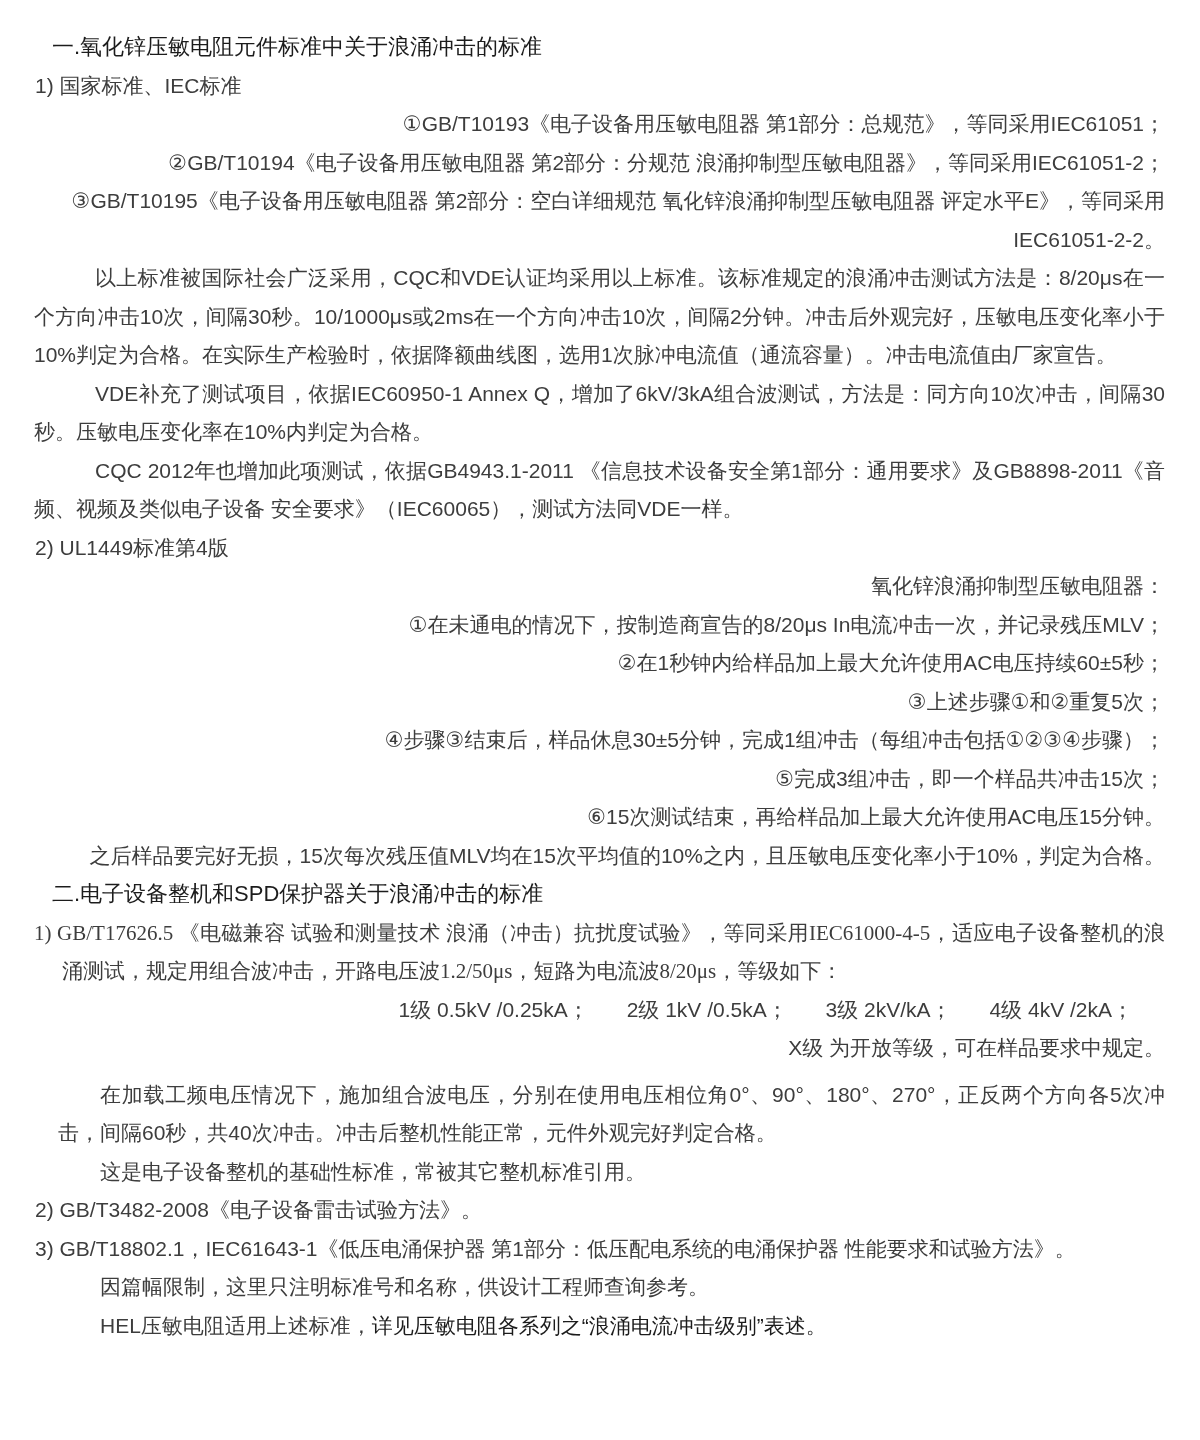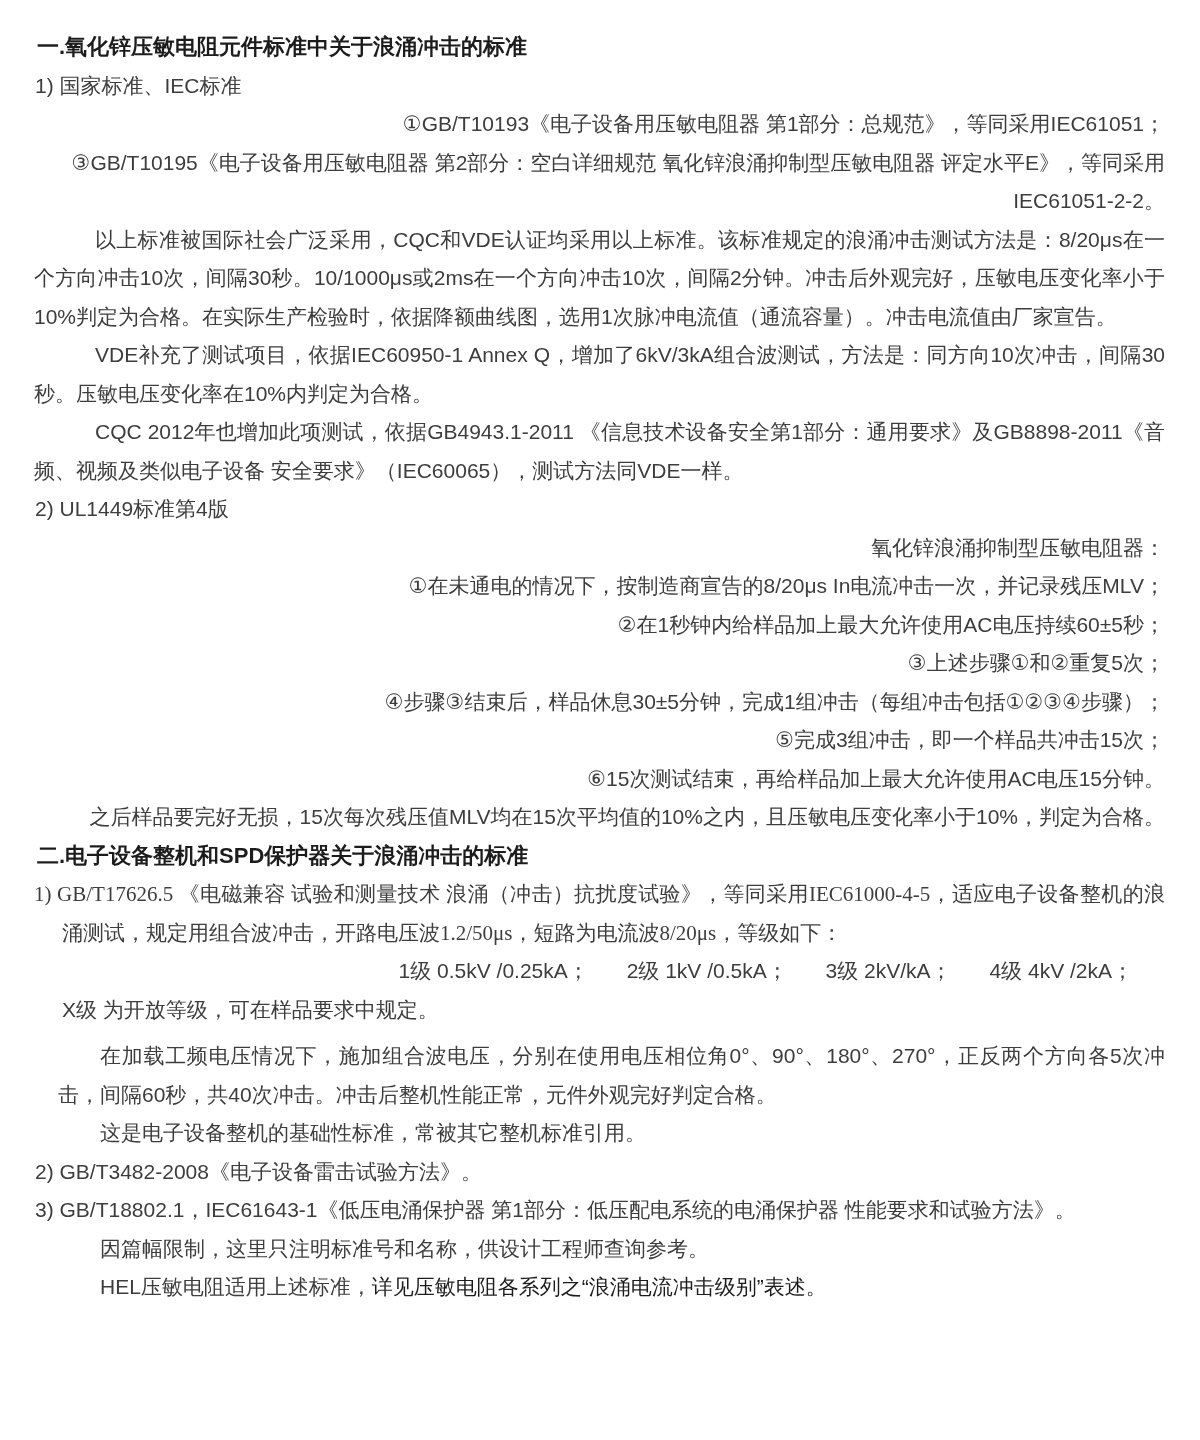--- a/index.html
+++ b/index.html
@@ -1,41 +1,42 @@
 <!DOCTYPE html>
 <html><head>
 <meta charset="utf-8">
 <style>
   html,body{margin:0;padding:0;background:#ffffff;}
   body{width:1200px;height:1440px;overflow:hidden;
        font-family:"Liberation Sans","DejaVu Sans",sans-serif;}
   .doc{box-sizing:border-box;width:1200px;height:1440px;
        padding:28px 35px 0 34px;font-size:21px;line-height:38.5px;color:#3d3d3d;}
-  .h1{font-weight:bold;font-size:22px;color:#1c1c1c;margin-left:3px;}
+  .h1{font-weight:normal;font-size:22px;color:#1c1c1c;margin-left:18px;}
   .item{margin-left:1px;}
   .sub{margin-left:33px;text-align:right;}
   .para{text-align:justify;text-justify:inter-character;text-indent:61px;}
   .hang2{padding-left:28px;text-indent:-28px;text-align:justify;text-justify:inter-character;font-family:Liberation Serif, serif;}
   .grades{margin-left:28px;white-space:nowrap;text-align:right;}
   .grades span{display:inline-block;margin-right:32px;}
-  .sub2{margin-left:28px;}
+  .sub2{margin-left:28px;text-align:right;}
   .para2{margin-left:24px;text-indent:42px;text-align:justify;text-justify:inter-character;margin-top:8px;}
   .single-indent{margin-left:66px;}
   .bold-part{font-weight:normal;color:#1c1c1c;}
 </style>
 </head>
 <body>
 
 <div class="doc">
 
   <div class="h1">一.氧化锌压敏电阻元件标准中关于浪涌冲击的标准</div>
 
   <div class="item">1) 国家标准、IEC标准</div>
 
   <div class="sub">①GB/T10193《电子设备用压敏电阻器 第1部分：总规范》，等同采用IEC61051；</div>
+  <div class="sub">②GB/T10194《电子设备用压敏电阻器 第2部分：分规范 浪涌抑制型压敏电阻器》，等同采用IEC61051-2；</div>
   <div class="sub">③GB/T10195《电子设备用压敏电阻器 第2部分：空白详细规范 氧化锌浪涌抑制型压敏电阻器 评定水平E》，等同采用IEC61051-2-2。</div>
 
   <div class="para">以上标准被国际社会广泛采用，CQC和VDE认证均采用以上标准。该标准规定的浪涌冲击测试方法是：8/20μs在一个方向冲击10次，间隔30秒。10/1000μs或2ms在一个方向冲击10次，间隔2分钟。冲击后外观完好，压敏电压变化率小于10%判定为合格。在实际生产检验时，依据降额曲线图，选用1次脉冲电流值（通流容量）。冲击电流值由厂家宣告。</div>
   <div class="para">VDE补充了测试项目，依据IEC60950-1 Annex Q，增加了6kV/3kA组合波测试，方法是：同方向10次冲击，间隔30秒。压敏电压变化率在10%内判定为合格。</div>
   <div class="para">CQC 2012年也增加此项测试，依据GB4943.1-2011 《信息技术设备安全第1部分：通用要求》及GB8898-2011《音频、视频及类似电子设备 安全要求》（IEC60065），测试方法同VDE一样。</div>
 
   <div class="item">2) UL1449标准第4版</div>
   <div class="sub">氧化锌浪涌抑制型压敏电阻器：</div>
 
   <div class="sub">①在未通电的情况下，按制造商宣告的8/20μs In电流冲击一次，并记录残压MLV；</div>

